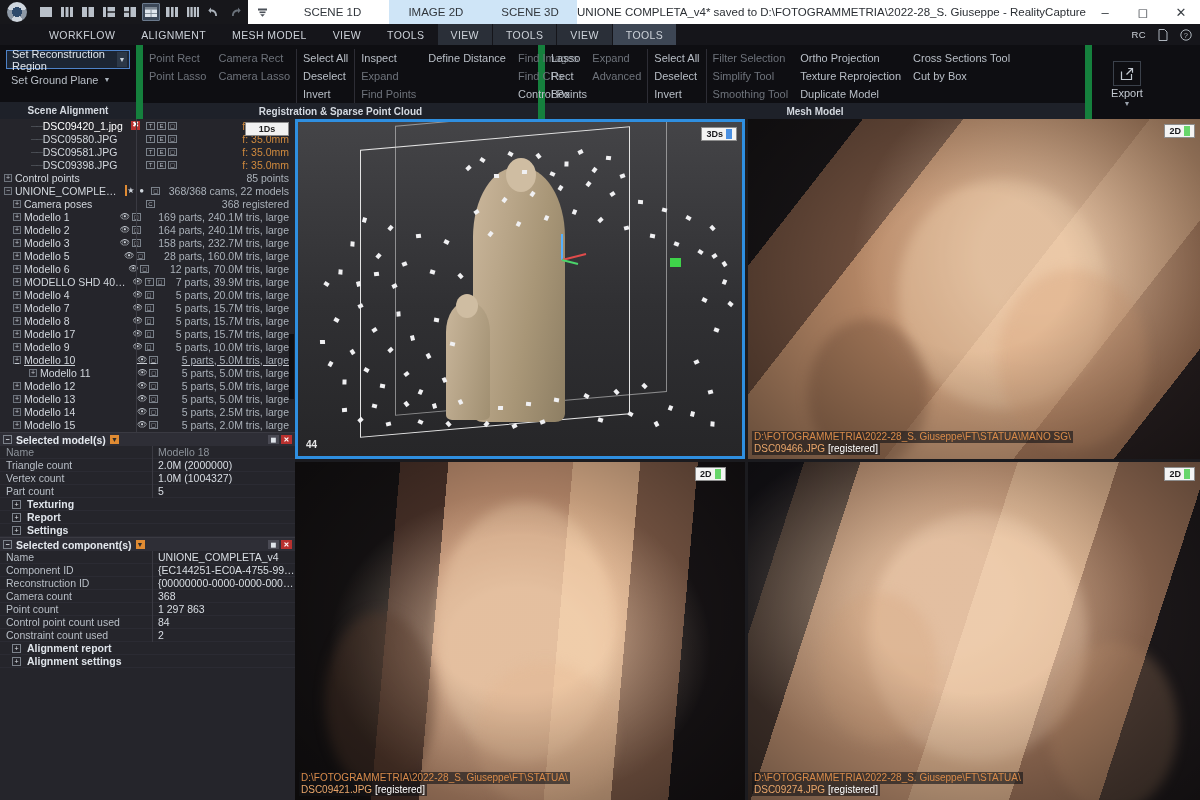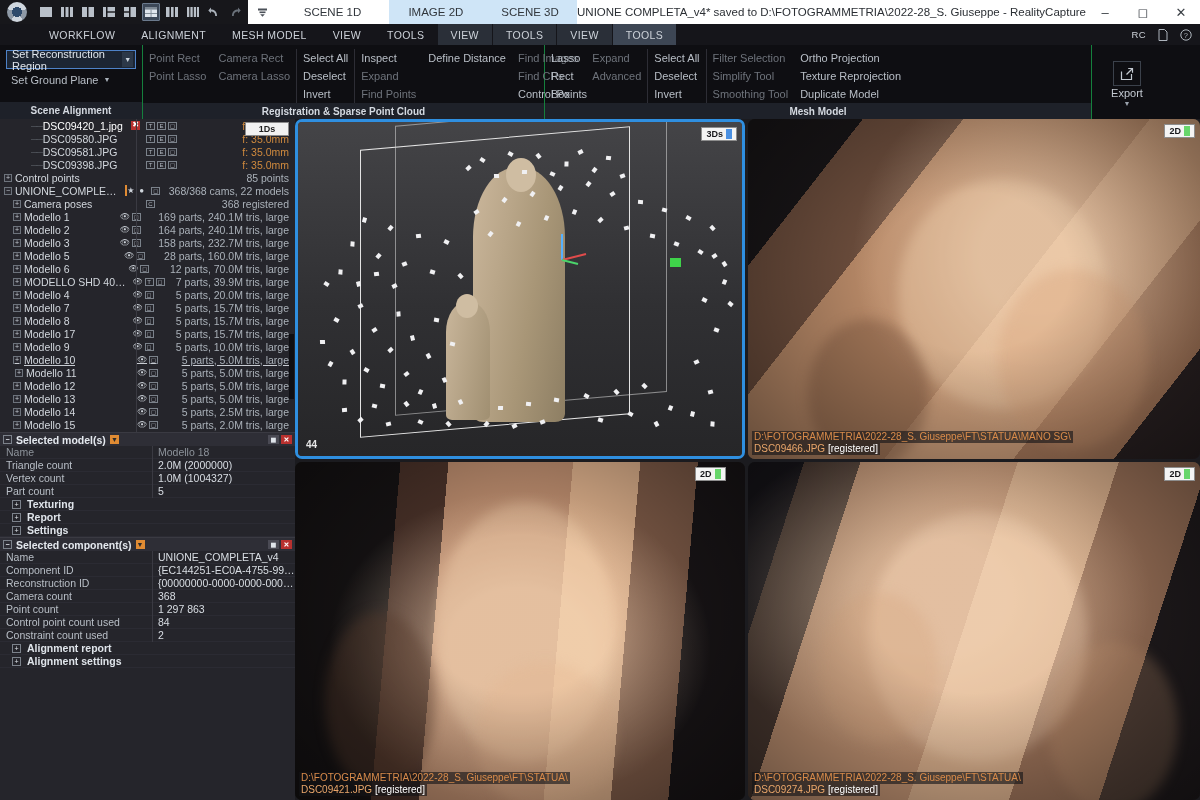--- a/index.html
+++ b/index.html
@@ -34,21 +34,21 @@
 
   
   .ribtabs { position:absolute; left:0; top:24px; width:1200px; height:21px; background:#15151a; display:flex; align-items:stretch; }
   .ribtabs .lgspace { width:36px; }
   .rtab { display:flex; align-items:center; padding:0 13px; font-size:10.5px; letter-spacing:.4px; color:#cdd2d9; }
   .rtab.grp2 { background:#2a2f38; margin-right:1px;}
   .rtab.grp2.act { background:#3d4654; }
 
   
   .ribbon { position:absolute; left:0; top:45px; width:1200px; height:74px; background:#0e0e12; display:flex; }
-  .rsection { display:flex; flex-direction:column; border-right:1px solid #15803d; }
+  .rsection { display:flex; flex-direction:column; border-right:7px solid #15803d; }
   .rsection .rows { flex:1; display:flex; padding:4px 0 0 0; }
   .rsection .caption { height:17px; background:#1e2129; display:flex; align-items:center; justify-content:center;
                        font-size:10px; font-weight:bold; color:#d4d9e0; }
   .rcol { display:flex; flex-direction:column; padding:0 6px; justify-content:flex-start; }
   .rcol.div { border-left:1px solid #2d2d35; }
   .ritem { height:18px; display:flex; align-items:center; font-size:11px; color:#b9bfc7; white-space:nowrap; }
   .ritem.dim { color:#6e737b; }
   .combo { display:flex; align-items:center; height:19px; border:1px solid #4e82c8; background:#1c2533; padding:0 2px 0 5px; margin:1px 0; }
   .combo .lbl { font-size:11px; color:#dfe5ec; }
   .combo .arw { width:13px; height:15px; margin-left:4px; background:#2c3848; display:flex; align-items:center; justify-content:center; color:#c9d2dc; font-size:7px;}
@@ -88,21 +88,21 @@
   .hbtn { width:11px; height:9px; background:#4a4a54; color:#dfe4ea; font-size:7px; line-height:9px; text-align:center; margin-left:2px; }
   .hbtn.red { background:#b8312f; color:#fff; }
   .prow { display:flex; height:13px; align-items:center; border-bottom:1px solid #2b2b33; font-size:10.5px; }
   .prow .k { width:153px; padding-left:6px; color:#b9bfc7; border-right:1px solid #3a3a42; height:13px; line-height:13px; }
   .prow .v { flex:1; padding-left:5px; color:#d9dee4; overflow:hidden; white-space:nowrap; text-overflow:ellipsis; }
   .prow.grey .k, .prow.grey .v { color:#8d939b; }
   .psub { display:flex; align-items:center; height:13px; padding-left:12px; font-size:10.5px; font-weight:bold; color:#dfe4ea; border-bottom:1px solid #2b2b33; }
   .psub .plus { width:9px; height:9px; border:1px solid #7c828b; font-size:7px; line-height:7px; text-align:center; margin-right:6px; font-weight:normal; }
 
   
-  .vp { position:absolute; overflow:hidden; background:#111;border-radius:7px; }
+  .vp { position:absolute; overflow:hidden; background:#111; }
   .vp-3d { left:295px; top:119px; width:450px; height:340px; border:3px solid #2f8fe0; background:#3a3a3a; }
   .vp-tr { left:748px; top:119px; width:452px; height:340px; }
   .vp-bl { left:295px; top:462px; width:450px; height:338px; }
   .vp-br { left:748px; top:462px; width:452px; height:338px; }
 
   .vbadge { position:absolute; top:5px; right:5px; height:14px; background:#f4f4f4; border:1px solid #8d8d8d;
             color:#17171b; font-size:9px; font-weight:bold; display:flex; align-items:center; padding:0 4px; gap:3px; z-index:6; }
   .vbadge .swatch { width:6px; height:10px; display:block; }
   .cap { position:absolute; left:4px; bottom:4px; z-index:6; font-size:10px; line-height:12px; }
   .cap .p { color:#d98b4a; background:rgba(20,20,22,.62); padding:0 2px; display:inline-block; }
@@ -417,20 +417,28 @@
           <div class="ritem">
               <span>Ortho Projection</span>
             </div>
           <div class="ritem">
               <span>Texture Reprojection</span>
             </div>
           <div class="ritem">
               <span>Duplicate Model</span>
             </div>
         </div>
+        <div class="rcol">
+          <div class="ritem">
+              <span>Cross Sections Tool</span>
+            </div>
+          <div class="ritem">
+              <span>Cut by Box</span>
+            </div>
+        </div>
       </div>
       <div class="caption">Mesh Model</div>
     </div>
 
     <div class="export">
       <div class="box">
         <svg width="14" height="14" viewBox="0 0 14 14">
             <path d="M1.5 4.5 V12.5 H11.5 V7" fill="none" stroke="#c3c9d1" stroke-width="1.2"></path>
             <path d="M6.5 7.5 L12.5 1.5" stroke="#c3c9d1" stroke-width="1.2"></path>
             <path d="M8.2 1.5 H12.5 V5.8" fill="none" stroke="#c3c9d1" stroke-width="1.2"></path>
@@ -653,21 +661,21 @@
               <span class="exp">+</span>
               <span class="tname">Modello 10</span>
             </div>
             <div class="icons">
               <span class="eye">👁</span>
               <span class="mini">◻</span>
             </div>
             <div class="meta">5 parts, 5.0M tris, large</div>
           </div>
           <div class="trow" style="margin-top: 0px;">
-            <div class="namecell" style="padding-left:15px">
+            <div class="namecell" style="padding-left:29px">
               <span class="exp">+</span>
               <span class="tname">Modello 11</span>
             </div>
             <div class="icons">
               <span class="eye">👁</span>
               <span class="mini">◻</span>
             </div>
             <div class="meta">5 parts, 5.0M tris, large</div>
           </div>
           <div class="trow" style="margin-top: 0px;">

